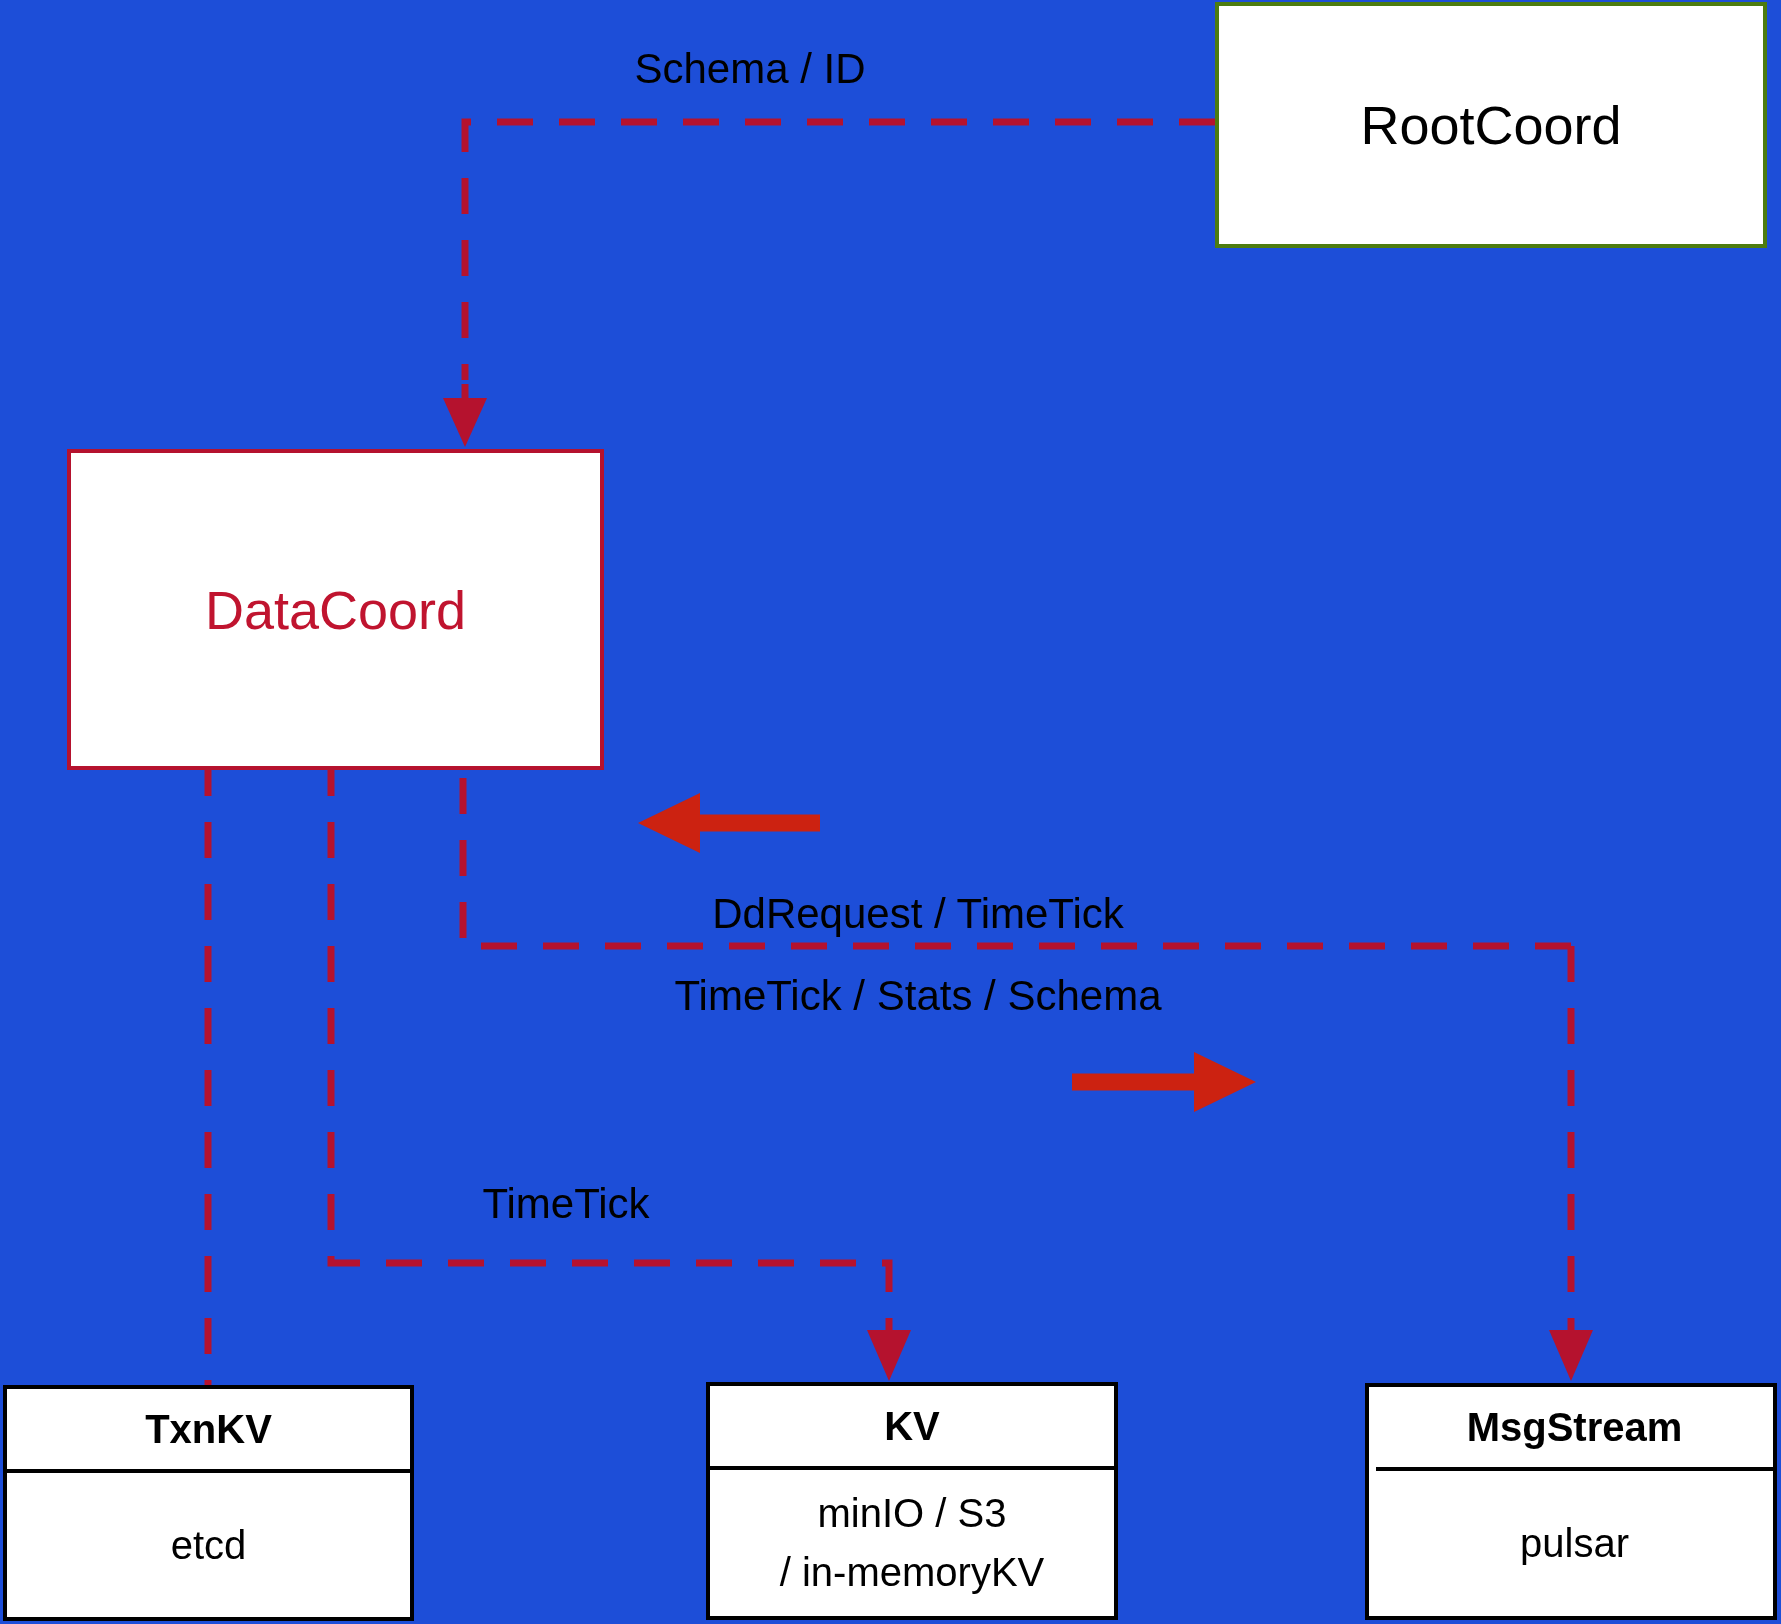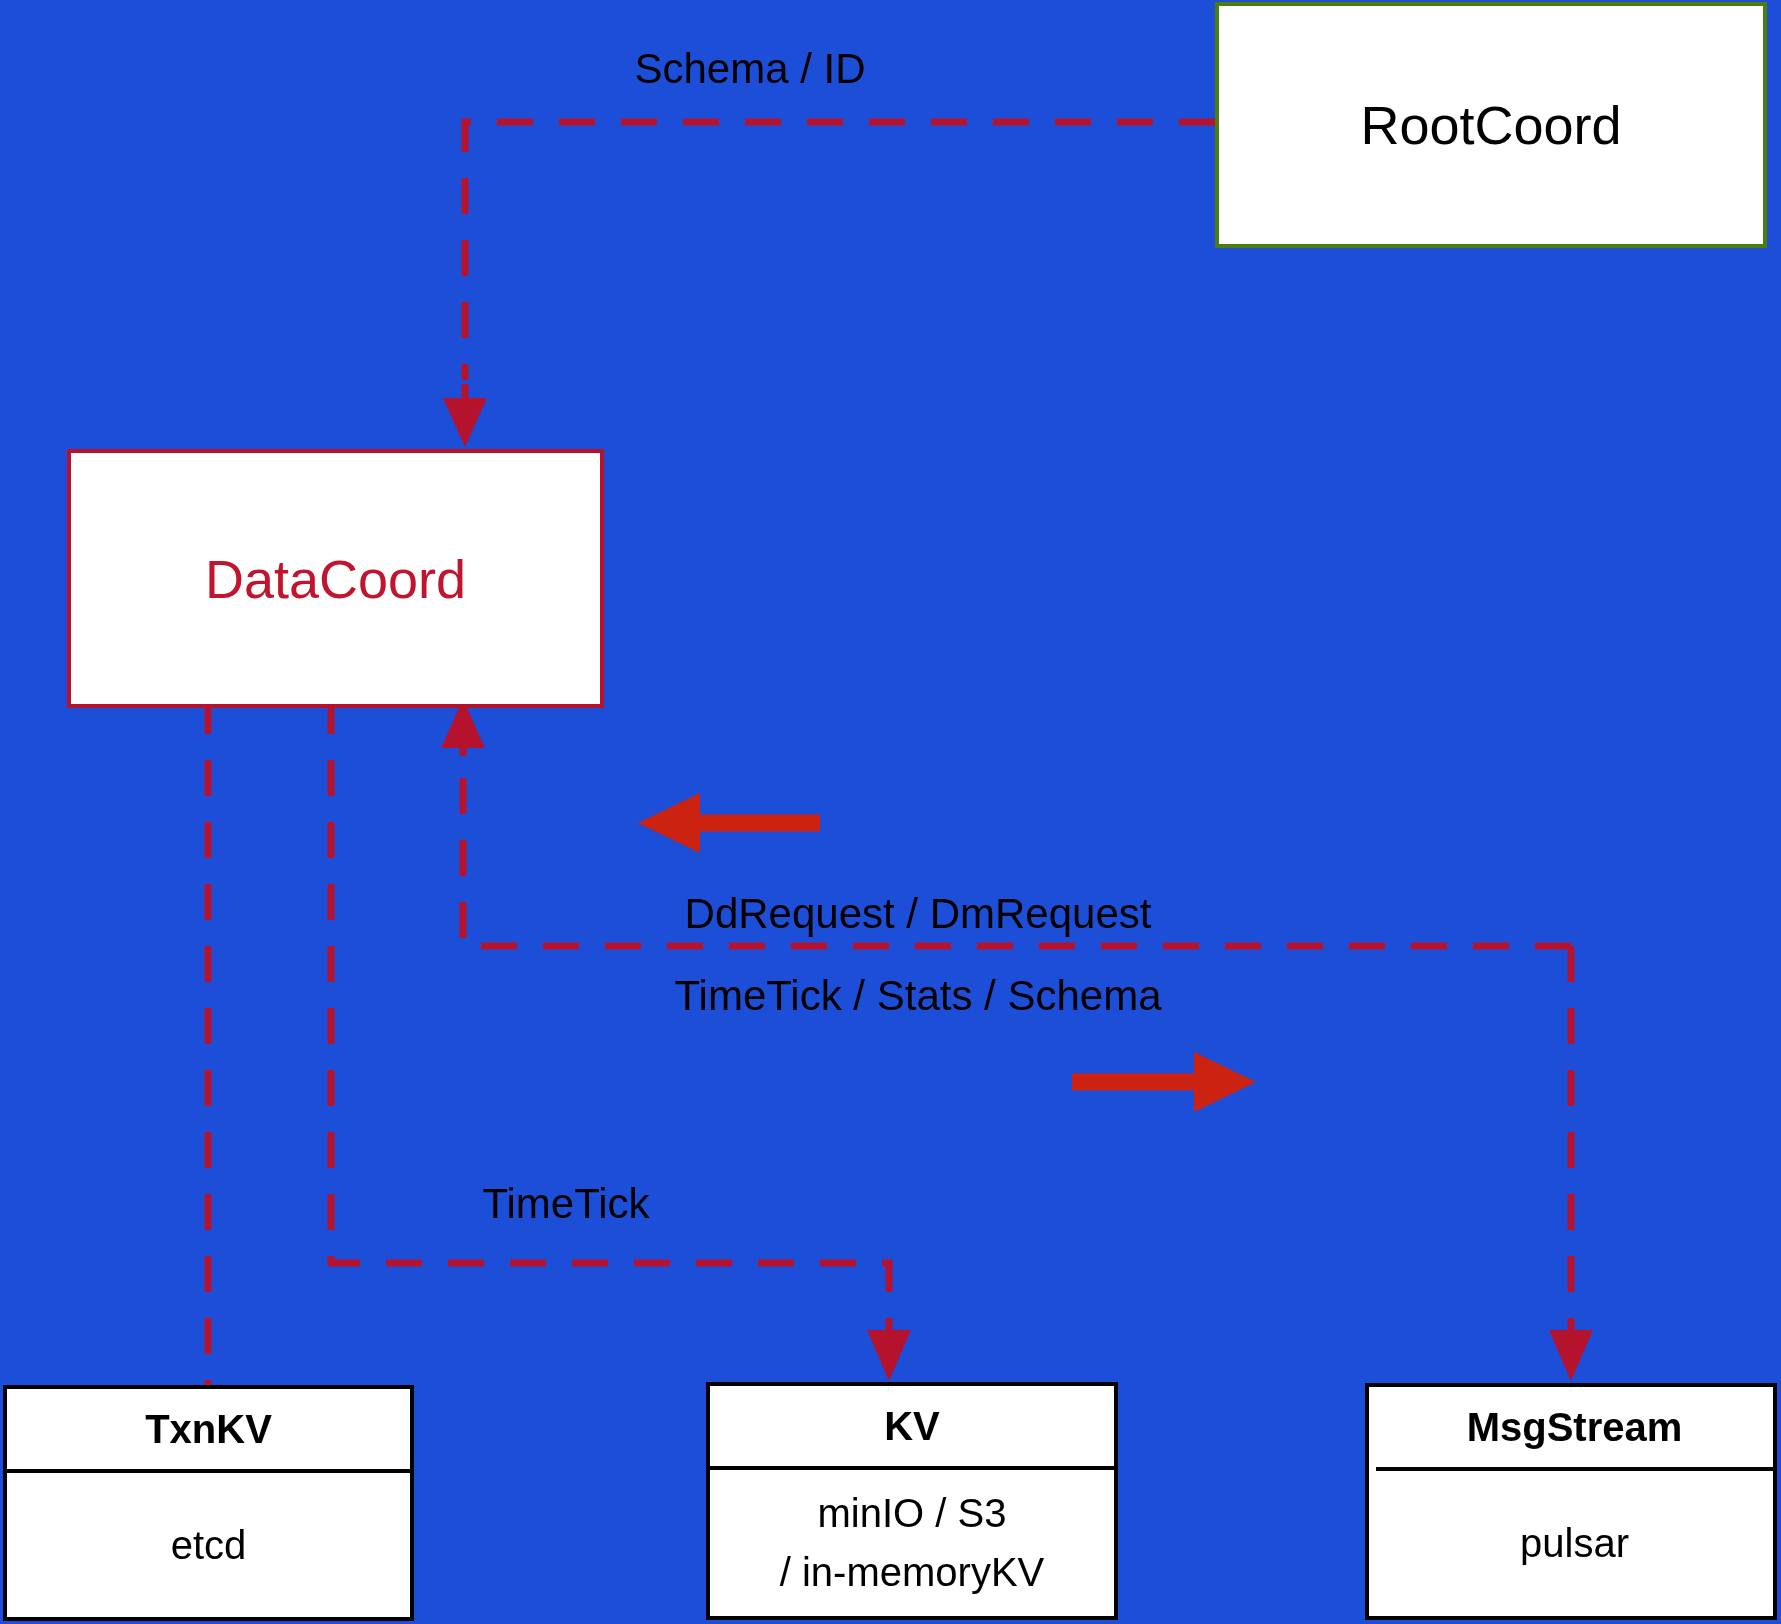--- a/index.html
+++ b/index.html
@@ -146,31 +146,31 @@
     </g>
 
     <g>
       <path d="M 1072 1082 L 1200 1082" fill="none" stroke="#cc2211" stroke-width="17" stroke-linecap="butt"></path>
       <path d="M 1256 1082 L 1194 1052 L 1194 1112 Z" fill="#cc2211"></path>
     </g>
   </svg>
 
   <div class="edge-label" style="left:750px; top:48px;">Schema / ID</div>
 
-  <div class="edge-label" style="left:918px; top:893px;">DdRequest / DmRequest</div>
+  <div class="edge-label" style="left:918px; top:893px;">DdRequest / TimeTick</div>
 
   <div class="edge-label" style="left:918px; top:975px;">TimeTick / Stats / Schema</div>
 
   <div class="edge-label" style="left:566px; top:1183px;">TimeTick</div>
 
   <div class="node plain" style="left:1215px; top:2px; width:552px; height:246px;">
     <span class="node-title">RootCoord</span>
   </div>
 
-  <div class="node accent" style="left:67px; top:449px; width:537px; height:259px;">
+  <div class="node accent" style="left:67px; top:449px; width:537px; height:321px;">
     <span class="node-title">DataCoord</span>
   </div>
 
   <div class="node compartment" style="left:3px; top:1385px; width:411px; height:236px;">
     <div class="comp-head">
       <span class="comp-head-label">TxnKV</span>
     </div>
     <div class="comp-body">
       <span class="comp-body-line">etcd</span>
     </div>

